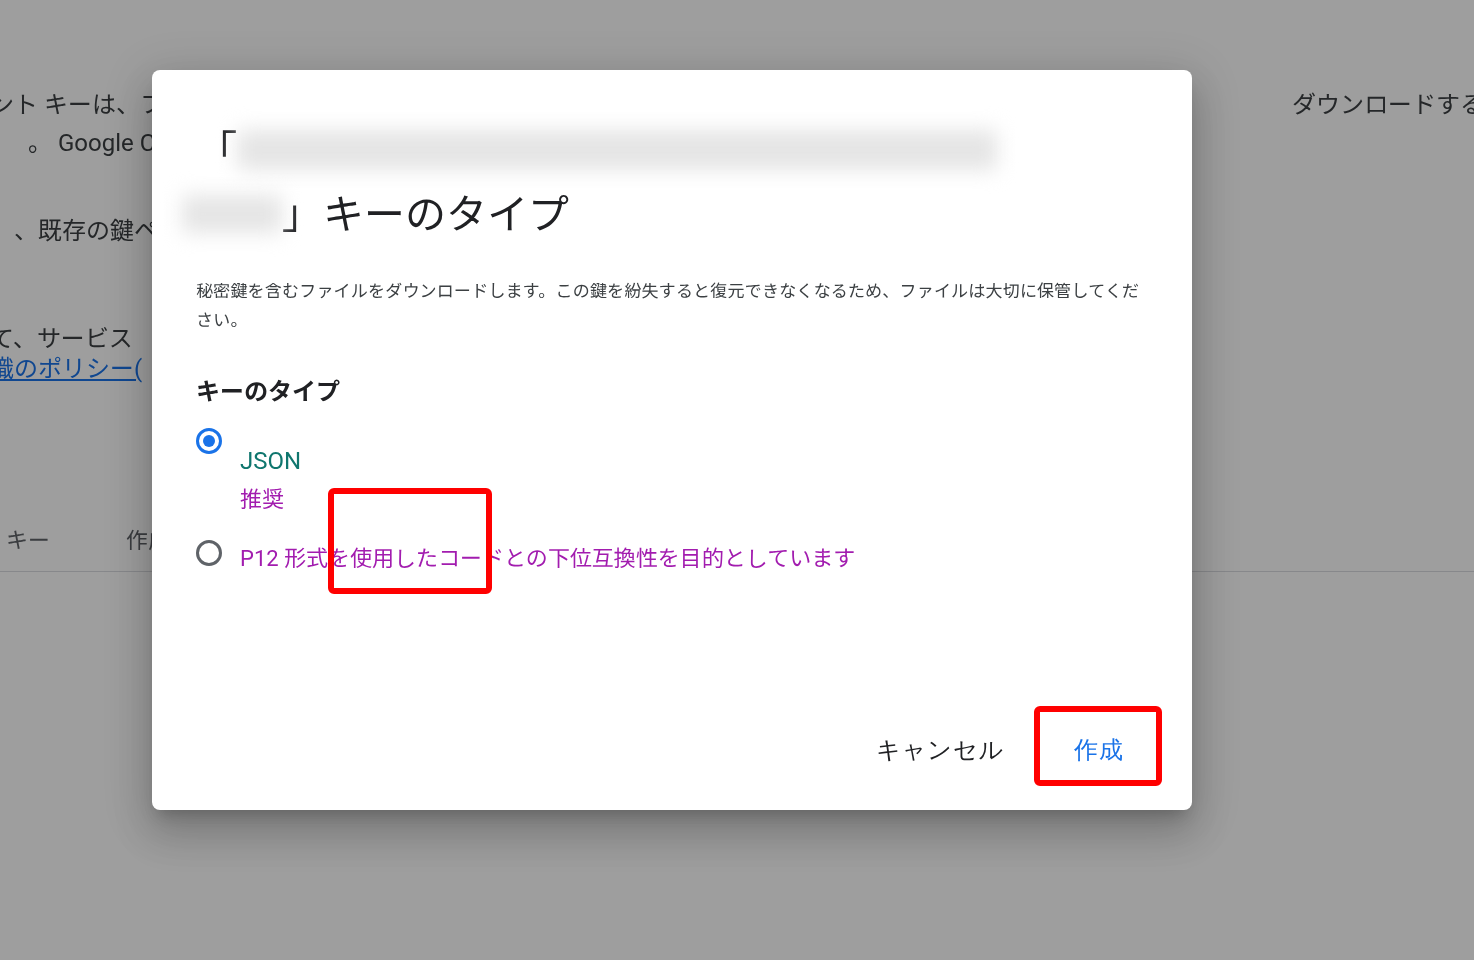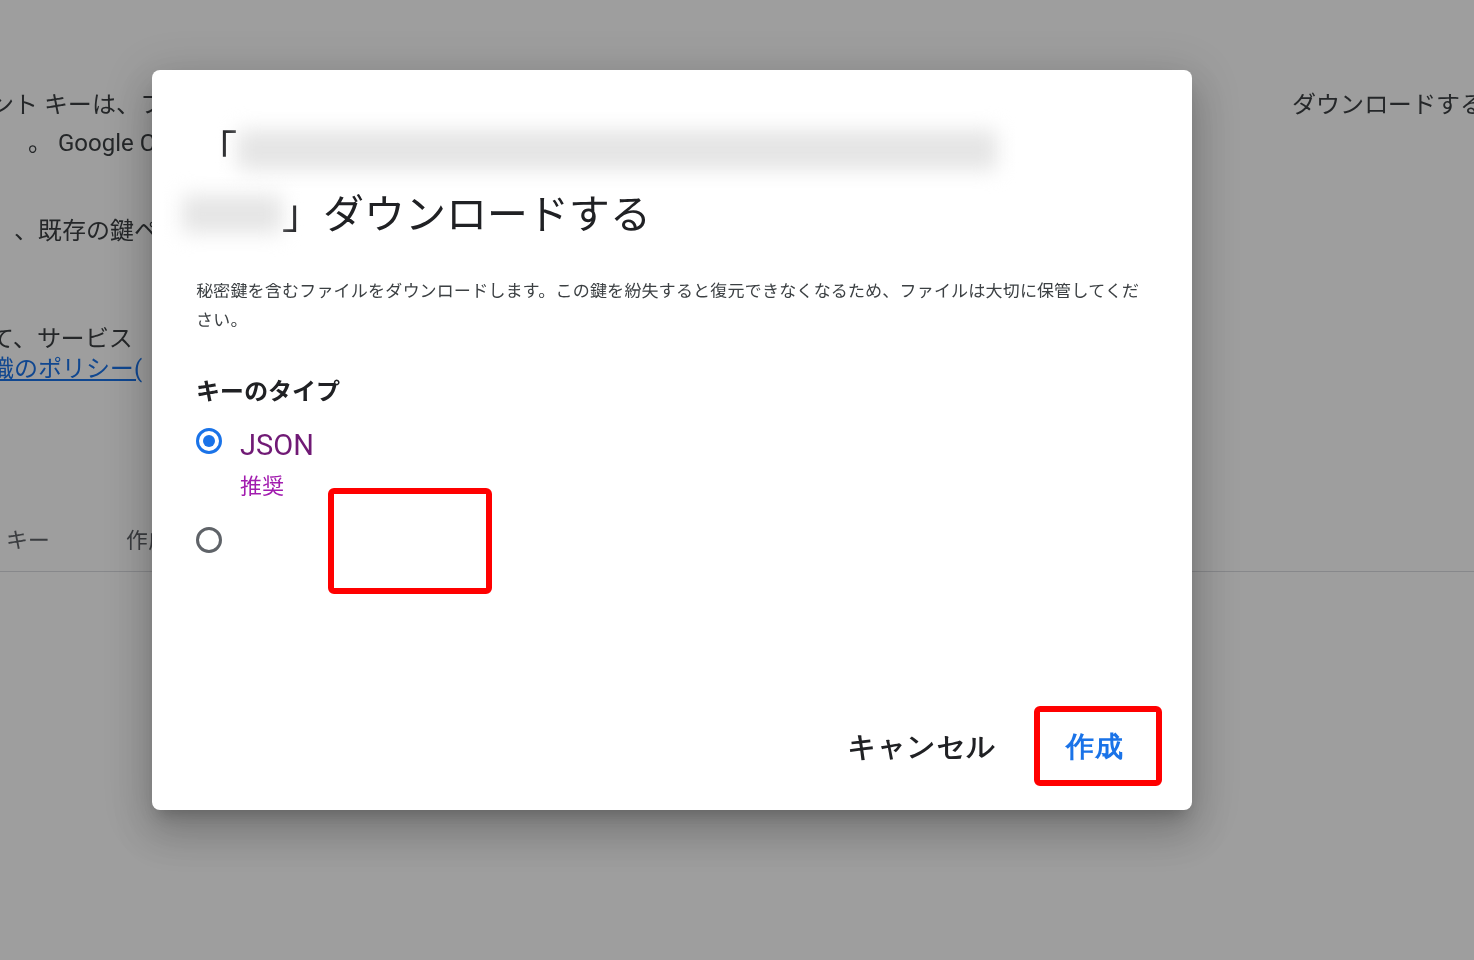--- a/index.html
+++ b/index.html
@@ -170,23 +170,24 @@
       width: 12px;
       height: 12px;
       background: #1a73e8;
       border-radius: 50%;
     }
     .radio-content {
       display: flex;
       flex-direction: column;
     }
     .radio-title {
-      font-size: 29px;
-      color: #701a75;
+      font-size: 24px;
+      color: #0f766e;
       line-height: 1.4;
+      margin-top: 20px;
     }
     .radio-subtitle {
       font-size: 22px;
       color: #a21caf;
       line-height: 1.6;
       margin-top: 4px;
     }
     .highlight-json {
       position: absolute;
       top: 418px;
@@ -199,22 +200,22 @@
     }
     .dialog-actions {
       margin-top: auto;
       display: flex;
       justify-content: flex-end;
       align-items: center;
       gap: 30px;
       padding-right: 4px;
     }
     .btn {
-      font-size: 28px;
-      font-weight: 700;
+      font-size: 24px;
+      font-weight: 400;
       padding: 12px 20px;
       border: none;
       background: transparent;
       cursor: pointer;
       letter-spacing: 1px;
       border-radius: 4px;
     }
     .btn-cancel {
       color: #202124;
     }
@@ -245,38 +246,39 @@
   <div class="bg-tabs">
     <span class="bg-tab1">キー</span>
     <span>作成</span>
   </div>
 </div>
 
 <div class="overlay"></div>
 
 <div class="dialog">
   <h2 class="dialog-title">
-    <span>「</span><span class="blur-box-1"></span><br><span class="blur-box-2"></span><span>」ダウンロードする</span>
+    <span>「</span><span class="blur-box-1"></span><br><span class="blur-box-2"></span><span>」キーのタイプ</span>
   </h2>
 
   <p class="dialog-description">秘密鍵を含むファイルをダウンロードします。この鍵を紛失すると復元できなくなるため、ファイルは大切に保管してください。</p>
 
   <div class="key-type-label">キーのタイプ</div>
 
   <div class="radio-group">
     <div class="radio-option">
       <span class="radio-circle selected"></span>
       <div class="radio-content">
         <span class="radio-title">JSON</span>
         <span class="radio-subtitle">推奨</span>
       </div>
     </div>
     <div class="radio-option">
       <span class="radio-circle"></span>
       <div class="radio-content">
+        <span class="radio-subtitle">P12 形式を使用したコードとの下位互換性を目的としています</span>
       </div>
     </div>
   </div>
 
   <div class="dialog-actions">
     <button class="btn btn-cancel">キャンセル</button>
     <button class="btn btn-create">作成</button>
   </div>
 
   <div class="highlight-json"></div>

